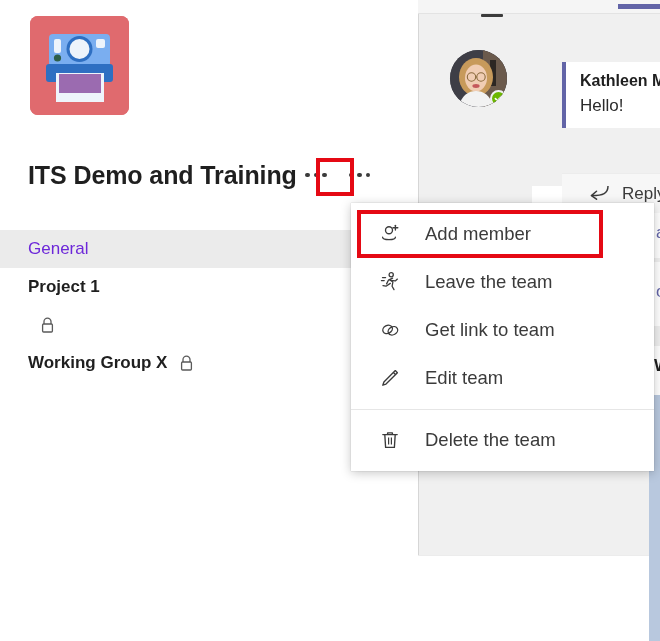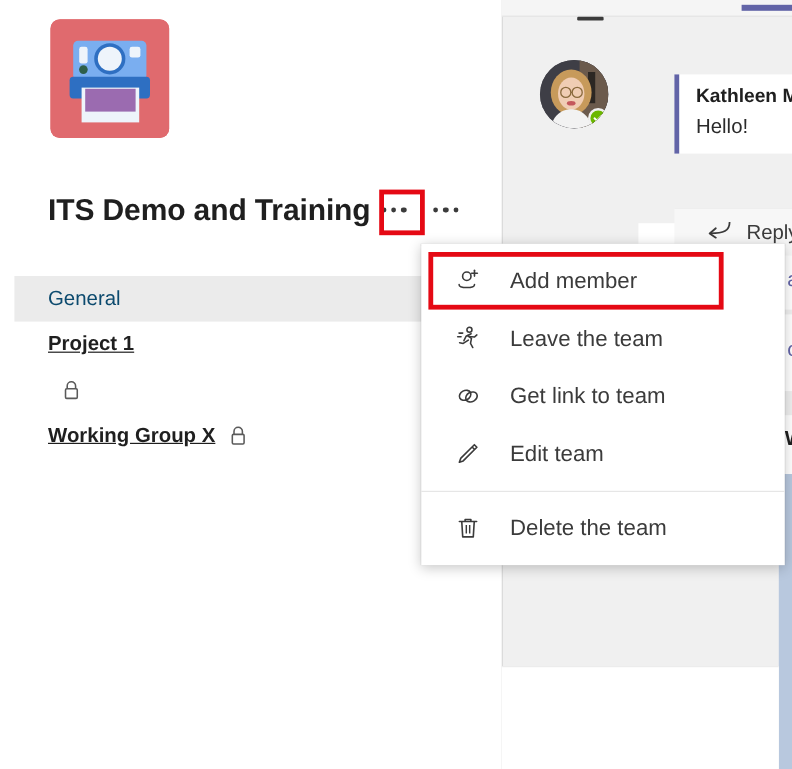--- a/index.html
+++ b/index.html
@@ -11,21 +11,21 @@
     height: 641px;
     overflow: hidden;
     font-family: "Liberation Sans", sans-serif;
     background: #ffffff;
     position: relative;
   }
 
   
   #left-panel {
     position: absolute;
-    left: 12px; top: 0;
+    left: 0; top: 0;
     width: 418px;
     height: 545px;
     background: #ffffff;
     box-sizing: border-box;
   }
 
   #team-avatar {
     position: absolute;
     left: 30px;
     top: 16px;
@@ -94,30 +94,29 @@
     top: 230px;
     width: 418px;
   }
   .channel-row {
     height: 38px;
     display: flex;
     align-items: center;
     padding-left: 28px;
     box-sizing: border-box;
     font-size: 17px;
-    color: #0c4a6e;
+    color: #6d28d9;
     cursor: pointer;
   }
   .channel-row.selected {
     background: #ebebeb;
   }
   .channel-row.bold {
     font-weight: bold;
     color: #1f1f1f;
-    text-decoration: underline;
   }
   .channel-lock {
     margin-left: 12px;
     display: inline-flex;
     align-items: center;
   }
 
   
   #right-panel {
     position: absolute;

